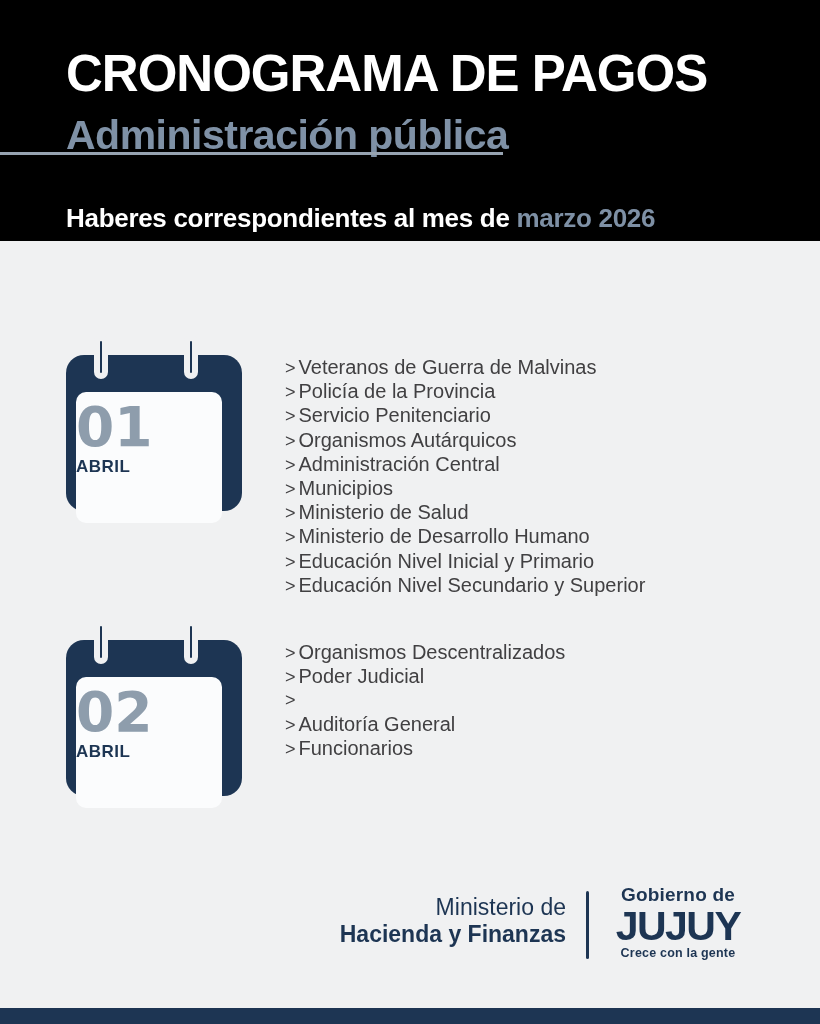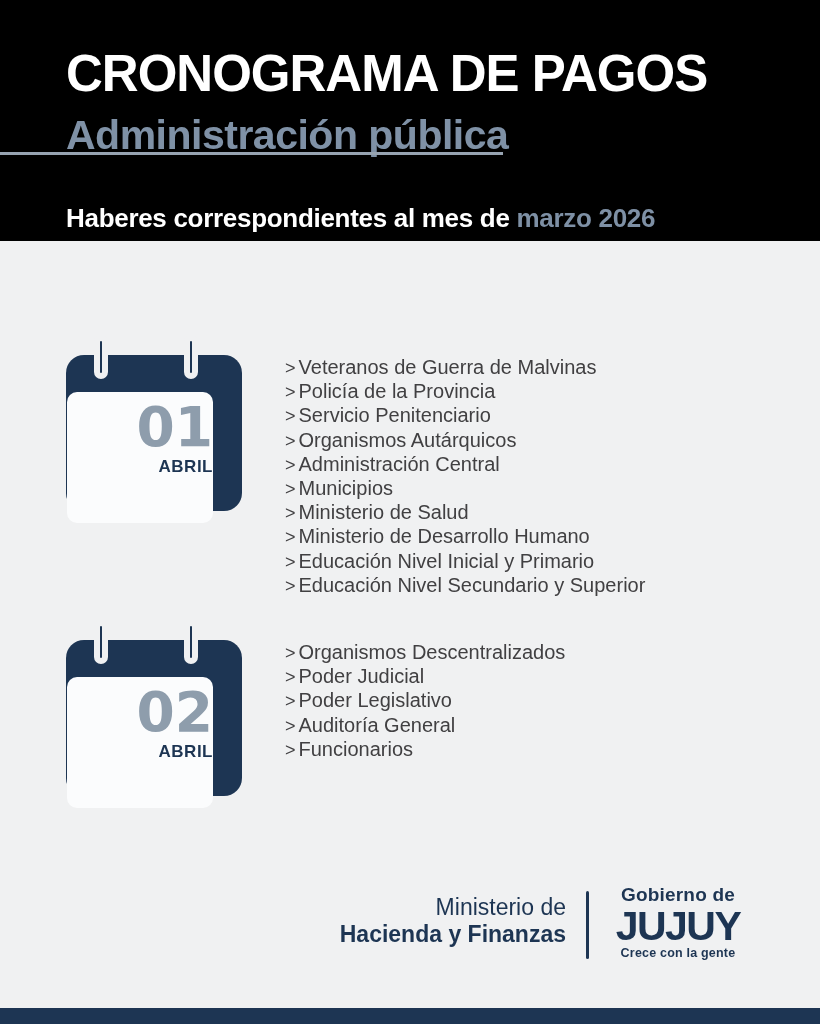--- a/index.html
+++ b/index.html
@@ -42,34 +42,33 @@
     position:absolute; left:0; top:20px; width:176px; height:156px;
     background:#1d3553; border-radius:18px;
   }
   .hanger {
     position:absolute; top:0; width:14px; height:44px;
     background:#1d3553; border:6px solid #f0f1f2; border-radius:999px;
   }
   .hanger.pos1 { left:28px; }
   .hanger.pos2 { left:118px; }
   .cal-face {
-    position:absolute; left:1px; top:57px; width:146px; height:131px;
-    background:#fbfcfd; border-radius:10px; text-align:right;
+    position:absolute; left:10px; top:57px; width:146px; height:131px;
+    background:#fbfcfd; border-radius:10px; text-align:left;
   }
   .cal-day {
     display:block; margin-top:7px;
     font-family:"DejaVu Sans", sans-serif;
     font-size:55px; line-height:56px; font-weight:800;
     color:#8e9dac; letter-spacing:0;
   }
   .cal-month {
     display:block; margin-top:2px;
     font-size:17px; font-weight:800; letter-spacing:0.5px;
     color:#1d3553;
-    padding-left:9px;
   }
   .pay-list { position:absolute; left:285px; top:21px; list-style:none; }
   .pay-list li {
     display:flex; align-items:baseline;
     font-size:20px; line-height:23.2px; color:#414042; white-space:nowrap;
   }
   .pay-list .marker { margin-right:3px; font-size:18px; }
   
   .ministry {
     position:absolute; right:254px; top:894px; text-align:right;
@@ -175,21 +174,20 @@
           <li>
             <span class="marker">&gt;</span>
             <span>Organismos Descentralizados</span>
           </li>
           <li>
             <span class="marker">&gt;</span>
             <span>Poder Judicial</span>
           </li>
           <li>
             <span class="marker">&gt;</span>
-            <span>Poder Legislativo</span>
           </li>
           <li>
             <span class="marker">&gt;</span>
             <span>Auditoría General</span>
           </li>
           <li>
             <span class="marker">&gt;</span>
             <span>Funcionarios</span>
           </li>
         </ul>

